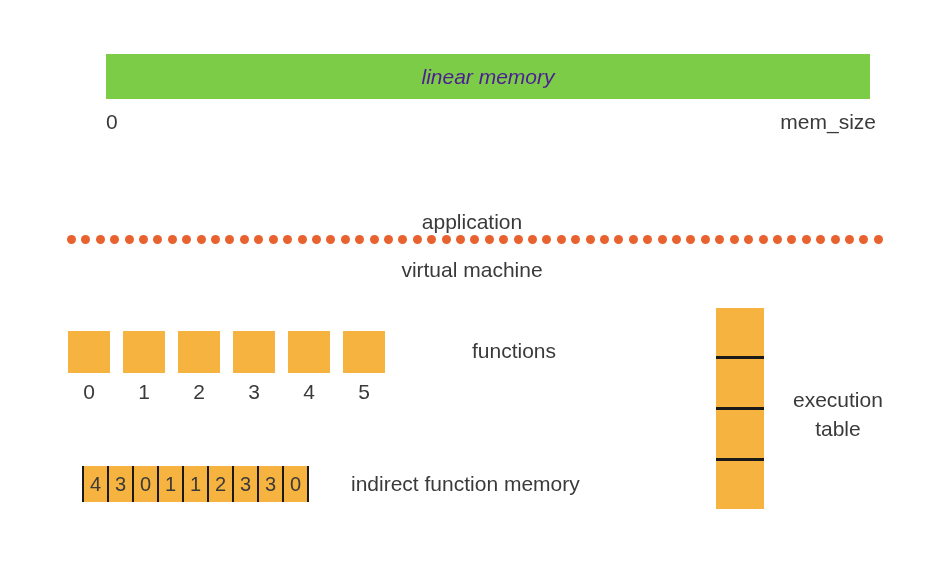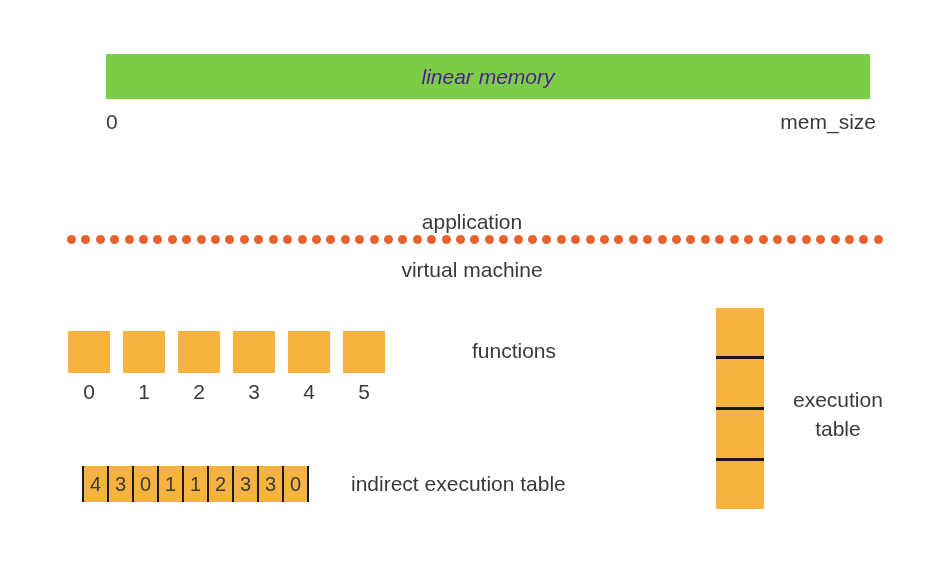--- a/index.html
+++ b/index.html
@@ -231,21 +231,21 @@
     <div class="ift-cell">4</div>
     <div class="ift-cell">3</div>
     <div class="ift-cell">0</div>
     <div class="ift-cell">1</div>
     <div class="ift-cell">1</div>
     <div class="ift-cell">2</div>
     <div class="ift-cell">3</div>
     <div class="ift-cell">3</div>
     <div class="ift-cell">0</div>
   </div>
-<div class="ift-label">indirect execution table</div>
+<div class="ift-label">indirect function memory</div>
 
 <div class="stack" id="stack">
     <div class="stack-cell"></div>
     <div class="stack-sep"></div>
     <div class="stack-cell"></div>
     <div class="stack-sep"></div>
     <div class="stack-cell"></div>
     <div class="stack-sep"></div>
     <div class="stack-cell"></div>
   </div>

